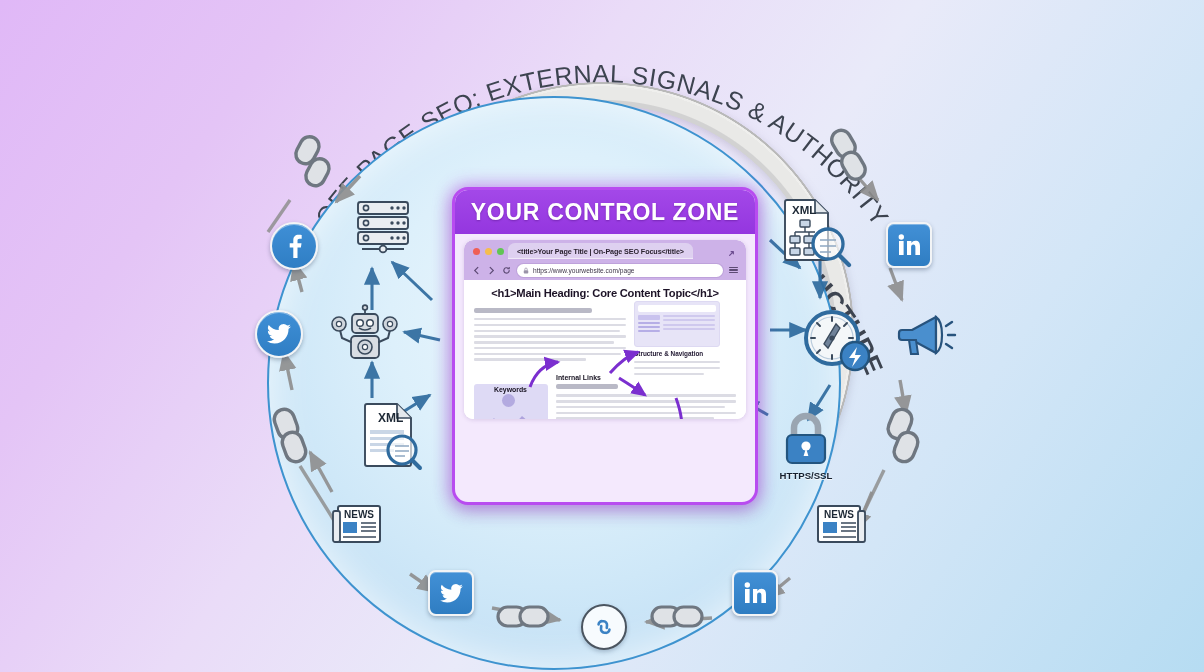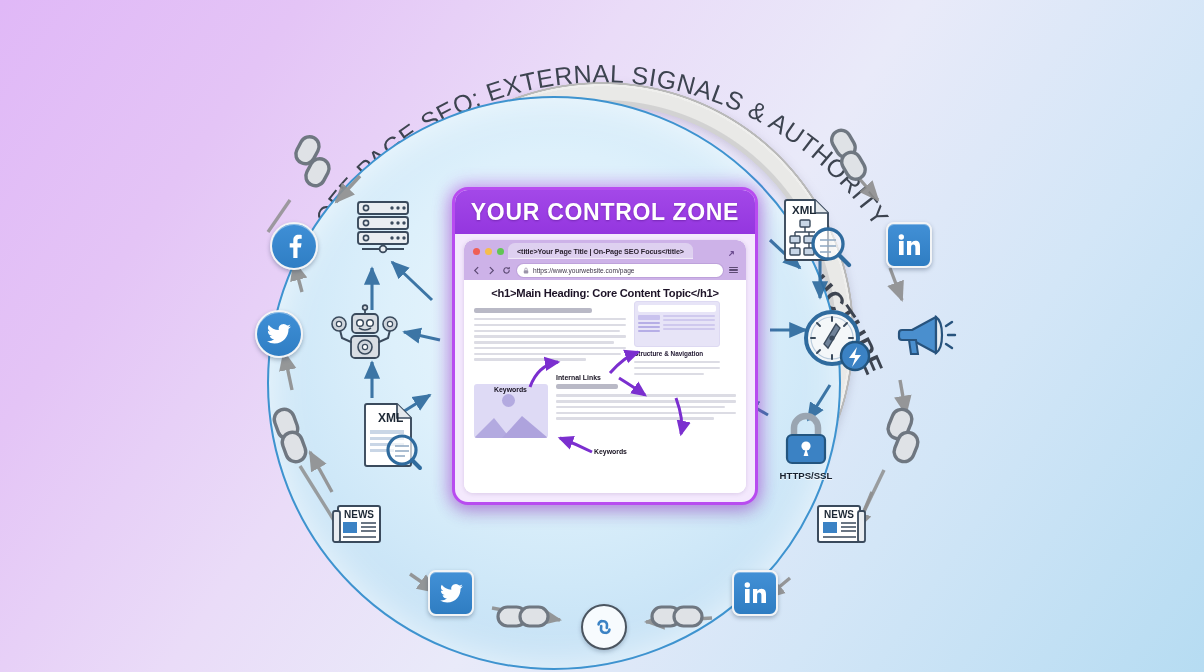--- a/index.html
+++ b/index.html
@@ -47,21 +47,21 @@
     box-shadow:0 0 16px 3px rgba(186,70,240,.45), 0 6px 18px rgba(80,30,120,.3);
     overflow:hidden;
   }
   .control-head{
     height:44px;background:linear-gradient(180deg,#a348e8 0%,#9436df 100%);
     display:flex;align-items:center;justify-content:center;
     border-radius:12px 12px 0 0;
   }
   .control-head span{color:#fff;font-weight:bold;font-size:23px;letter-spacing:.7px;
     text-shadow:0 1px 2px rgba(60,0,100,.35);}
-  .control-body{position:absolute;left:9px;top:50px;width:282px;height:253px;
+  .control-body{position:absolute;left:9px;top:50px;width:282px;height:179px;
     background:#fff;border-radius:9px;box-shadow:0 1px 4px rgba(100,60,140,.18);overflow:hidden;}
 
   
   .bchrome{background:#cdb2e8;height:40px;position:relative;border-radius:9px 9px 0 0;}
   .dots{position:absolute;left:9px;top:8px;display:flex;gap:5px;}
   .dot{width:7px;height:7px;border-radius:50%;}
   .d1{background:#ef5f56}.d2{background:#f5bd4e}.d3{background:#61c554}
   .tab{position:absolute;left:44px;top:3px;height:16px;padding:0 9px;
     background:#ded0f0;border-radius:7px 7px 0 0;display:flex;align-items:center;
     box-shadow:0 -1px 1px rgba(255,255,255,.6) inset;}

